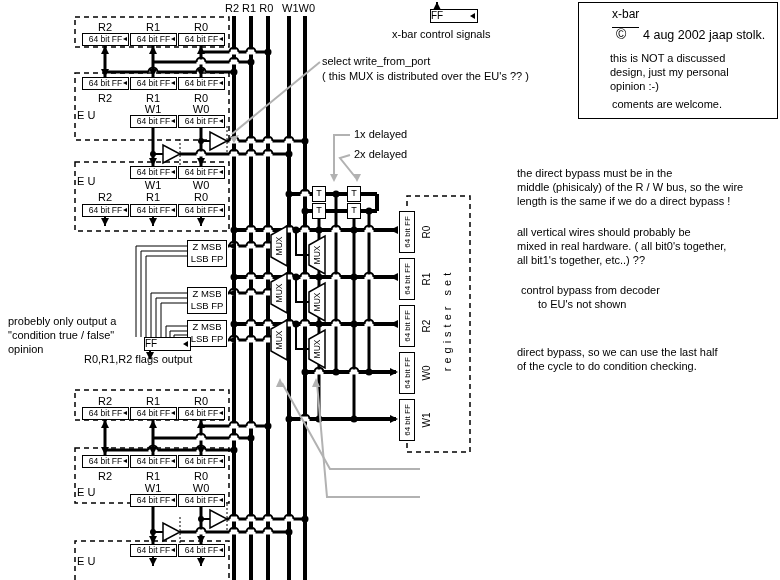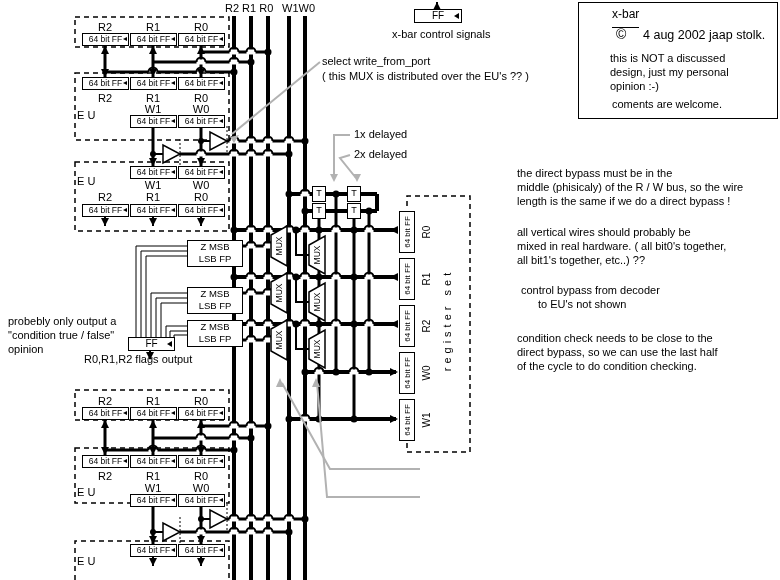--- a/index.html
+++ b/index.html
@@ -8,26 +8,26 @@
   #wires{position:absolute;left:0;top:0;z-index:1;}
   .lbl{position:absolute;z-index:3;font-size:11px;line-height:12px;white-space:nowrap;}
   .cl{position:absolute;z-index:3;width:24px;text-align:center;font-size:11px;line-height:12px;}
   .ff{position:absolute;z-index:2;width:47px;height:13px;box-sizing:border-box;border:1.5px solid #000;
       background:#fff;font-size:8.5px;line-height:10px;text-align:center;}
   .ff::after{content:"";position:absolute;right:1px;top:50%;margin-top:-2.5px;width:0;height:0;
       border-top:2.5px solid transparent;border-bottom:2.5px solid transparent;border-right:4px solid #000;}
   .ffv{position:absolute;z-index:2;width:16px;height:42px;box-sizing:border-box;border:1.5px solid #000;background:#fff;}
   .ffv .rot{position:absolute;left:-13px;top:13px;width:42px;height:14px;transform:rotate(-90deg);
       font-size:8px;line-height:14px;text-align:center;white-space:nowrap;}
-  .zbox{position:absolute;z-index:2;width:56px;height:27px;box-sizing:border-box;border:1.5px solid #000;
+  .zbox{position:absolute;z-index:2;width:40px;height:27px;box-sizing:border-box;border:1.5px solid #000;
       background:#fff;font-size:9.5px;line-height:12px;text-align:center;}
   .tbox{position:absolute;z-index:2;width:14px;height:16px;box-sizing:border-box;border:1.5px solid #000;
       background:#fff;font-size:9px;line-height:13px;text-align:center;}
   .ffctl{position:absolute;z-index:2;box-sizing:border-box;border:1.5px solid #000;background:#fff;
-      font-size:10px;text-align:center;}
+      font-size:10px;text-align:left;margin-left:16px;}
   .notch{position:absolute;right:2px;top:50%;margin-top:-3px;width:0;height:0;
       border-top:3px solid transparent;border-bottom:3px solid transparent;border-right:5px solid #000;}
   .muxlbl{position:absolute;z-index:3;width:32px;height:12px;transform:rotate(-90deg);
       font-size:8.5px;line-height:12px;text-align:center;}
   .reglbl{position:absolute;z-index:3;width:24px;height:12px;transform:rotate(-90deg);
       font-size:10px;line-height:12px;text-align:center;}
   .regset{position:absolute;z-index:3;width:160px;height:14px;transform:rotate(-90deg);
       font-size:11px;line-height:14px;text-align:center;letter-spacing:4px;}
   .titlebox{position:absolute;z-index:3;left:578px;top:2px;width:200px;height:117px;
       box-sizing:border-box;border:1.5px solid #000;background:#fff;}
@@ -338,17 +338,16 @@
 
 
 <div class="lbl" style="left:517px;top:167px;">the direct bypass must be in the</div>
 <div class="lbl" style="left:517px;top:195px;">length is the same if we do a direct bypass !</div>
 <div class="lbl" style="left:517px;top:181px;">middle (phisicaly)  of the R / W bus, so the wire</div>
 <div class="lbl" style="left:517px;top:226px;">all vertical wires should probably be</div>
 <div class="lbl" style="left:517px;top:240px;">mixed in real hardware. ( all bit0's together,</div>
 <div class="lbl" style="left:517px;top:254px;">all bit1's together, etc..)  ??</div>
 <div class="lbl" style="left:521px;top:284px;">control bypass from decoder</div>
 <div class="lbl" style="left:538px;top:298px;">to EU's not shown</div>
-<div class="lbl" style="left:517px;top:332px;">condition check needs to be close to the</div>
 <div class="lbl" style="left:517px;top:346px;">direct bypass, so we can use the last half</div>
 <div class="lbl" style="left:517px;top:360px;">of the cycle to do condition checking.</div>
 
 </div>
 
 </body></html>

